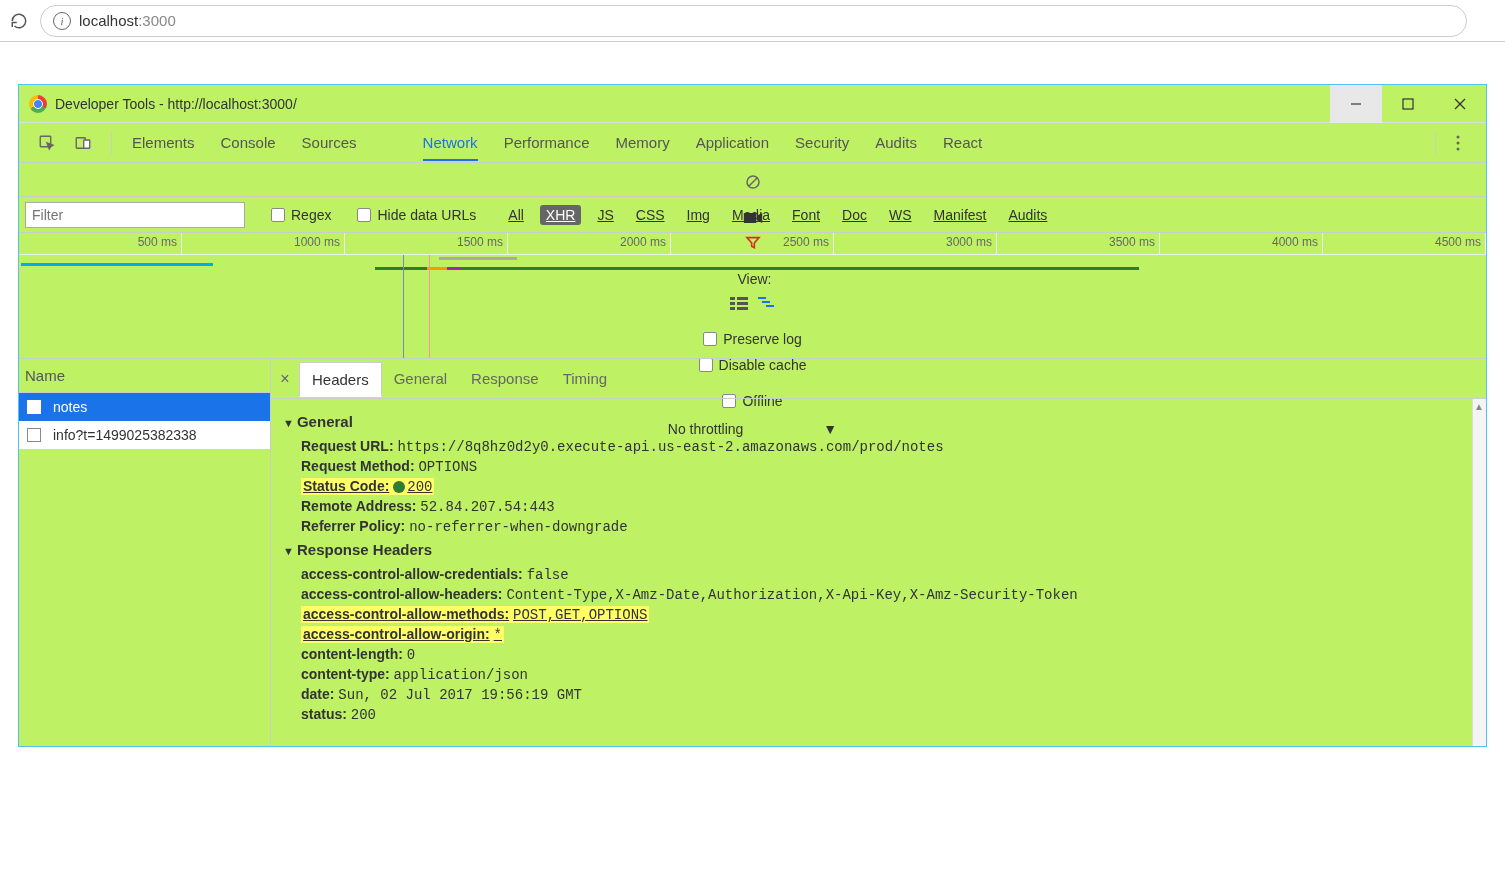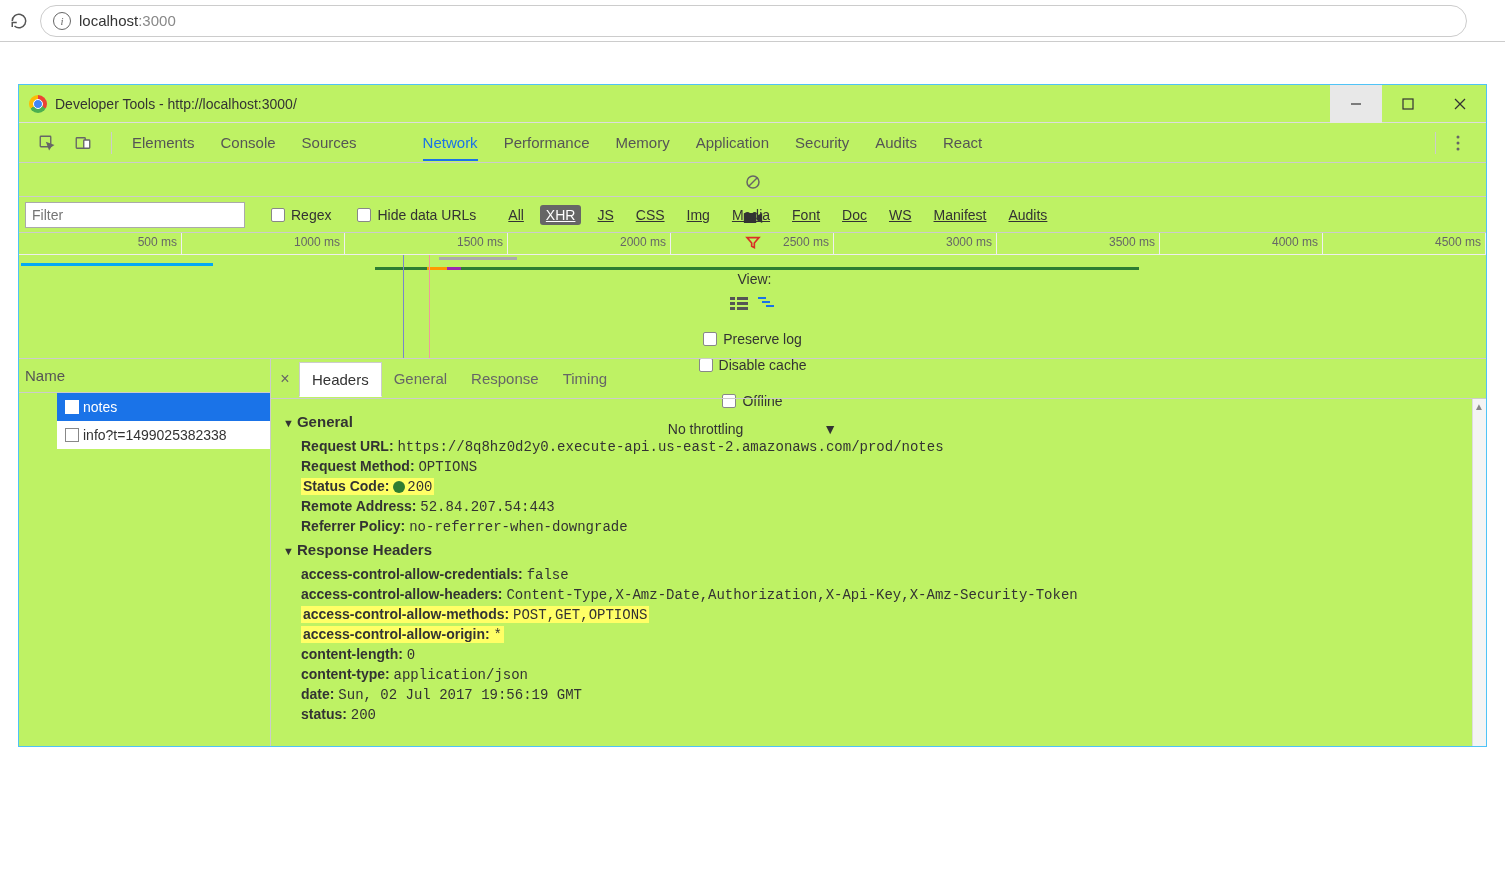--- a/index.html
+++ b/index.html
@@ -54,42 +54,42 @@
 .tl-bar-orange { position: absolute; top: 12px; left: 408px; width: 20px; height: 3px; background: #ff9800; }
 .tl-bar-purple { position: absolute; top: 12px; left: 428px; width: 14px; height: 3px; background: #9c27b0; }
 .tl-bar-grey { position: absolute; top: 2px; left: 420px; width: 78px; height: 3px; background: #aaa; }
 .tl-line-blue { position: absolute; top: 0; left: 384px; width: 1px; height: 100%; background: #7986cb; }
 .tl-line-red { position: absolute; top: 0; left: 410px; width: 1px; height: 100%; background: #ef9a9a; }
 
 .content-row { display: flex; }
 .name-panel { width: 252px; border-right: 1px solid #ccc; }
 .name-header { padding: 8px 6px; font-size: 15px; color: #555; border-bottom: 1px solid #ccc; }
 .name-list { }
-.name-item { display: flex; align-items: center; gap: 4px; padding: 6px 8px; font-size: 14px; cursor: pointer; background: #fff; margin-left: 38px; }
+.name-item { display: flex; align-items: center; gap: 12px; padding: 6px 8px; font-size: 14px; cursor: pointer; background: #fff; }
 .name-item.selected { background: #1a73e8; color: #fff; }
 .name-icon { width: 14px; height: 14px; border: 1px solid #888; background: #fff; }
 .name-item.selected .name-icon { border-color: #fff; }
 
 .details-panel { flex: 1; position: relative; }
 .details-tabs { display: flex; align-items: center; border-bottom: 1px solid #ccc; height: 40px; }
 .close-x { width: 28px; text-align: center; font-size: 16px; color: #666; cursor: pointer; }
 .dtab { padding: 8px 12px; font-size: 15px; color: #666; cursor: pointer; }
 .dtab.active { color: #333; border: 1px solid #ccc; border-bottom: 1px solid #fff; margin-bottom: -1px; background: #fff; }
 
 .headers-content { padding: 8px 12px 20px 12px; font-size: 14px; position: relative; }
 .scroll-indicator { position: absolute; right: 0; top: 0; width: 14px; height: 100%; background: #f4f4f4; border-left: 1px solid #ddd; }
 .scroll-arrow { position: absolute; right: 2px; top: 2px; font-size: 10px; color: #888; }
 .section-title { font-weight: bold; font-size: 15px; color: #333; margin: 6px 0 8px 0; cursor: pointer; }
 .section-title::before { content: "▼ "; font-size: 11px; }
 .kv-line { margin: 3px 0 3px 18px; display: flex; flex-wrap: wrap; align-items: baseline; gap: 6px; }
 .kv-key { font-weight: bold; color: #333; }
 .kv-val { font-family: Consolas, "Courier New", monospace; color: #333; }
 .green-dot { display: inline-block; width: 12px; height: 12px; border-radius: 50%; background: #2e7d32; margin-right: 2px; vertical-align: middle; }
 .hl { background: #ffff66; padding: 0 2px; }
-.hl .kv-key, .hl .kv-val { background: #ffff66; }
+.hl .kv-key, .hl .kv-val { background: #ffff66; text-decoration: underline; }
 
 svg { display: block; }
 </style>
 </head>
 <body>
 
 <div class="browser-toolbar">
   <div class="reload-icon">
     <svg width="18" height="18" viewBox="0 0 24 24" fill="none" stroke="#555" stroke-width="2">
         <path d="M3 12a9 9 0 1 1 3 6.7"></path>

